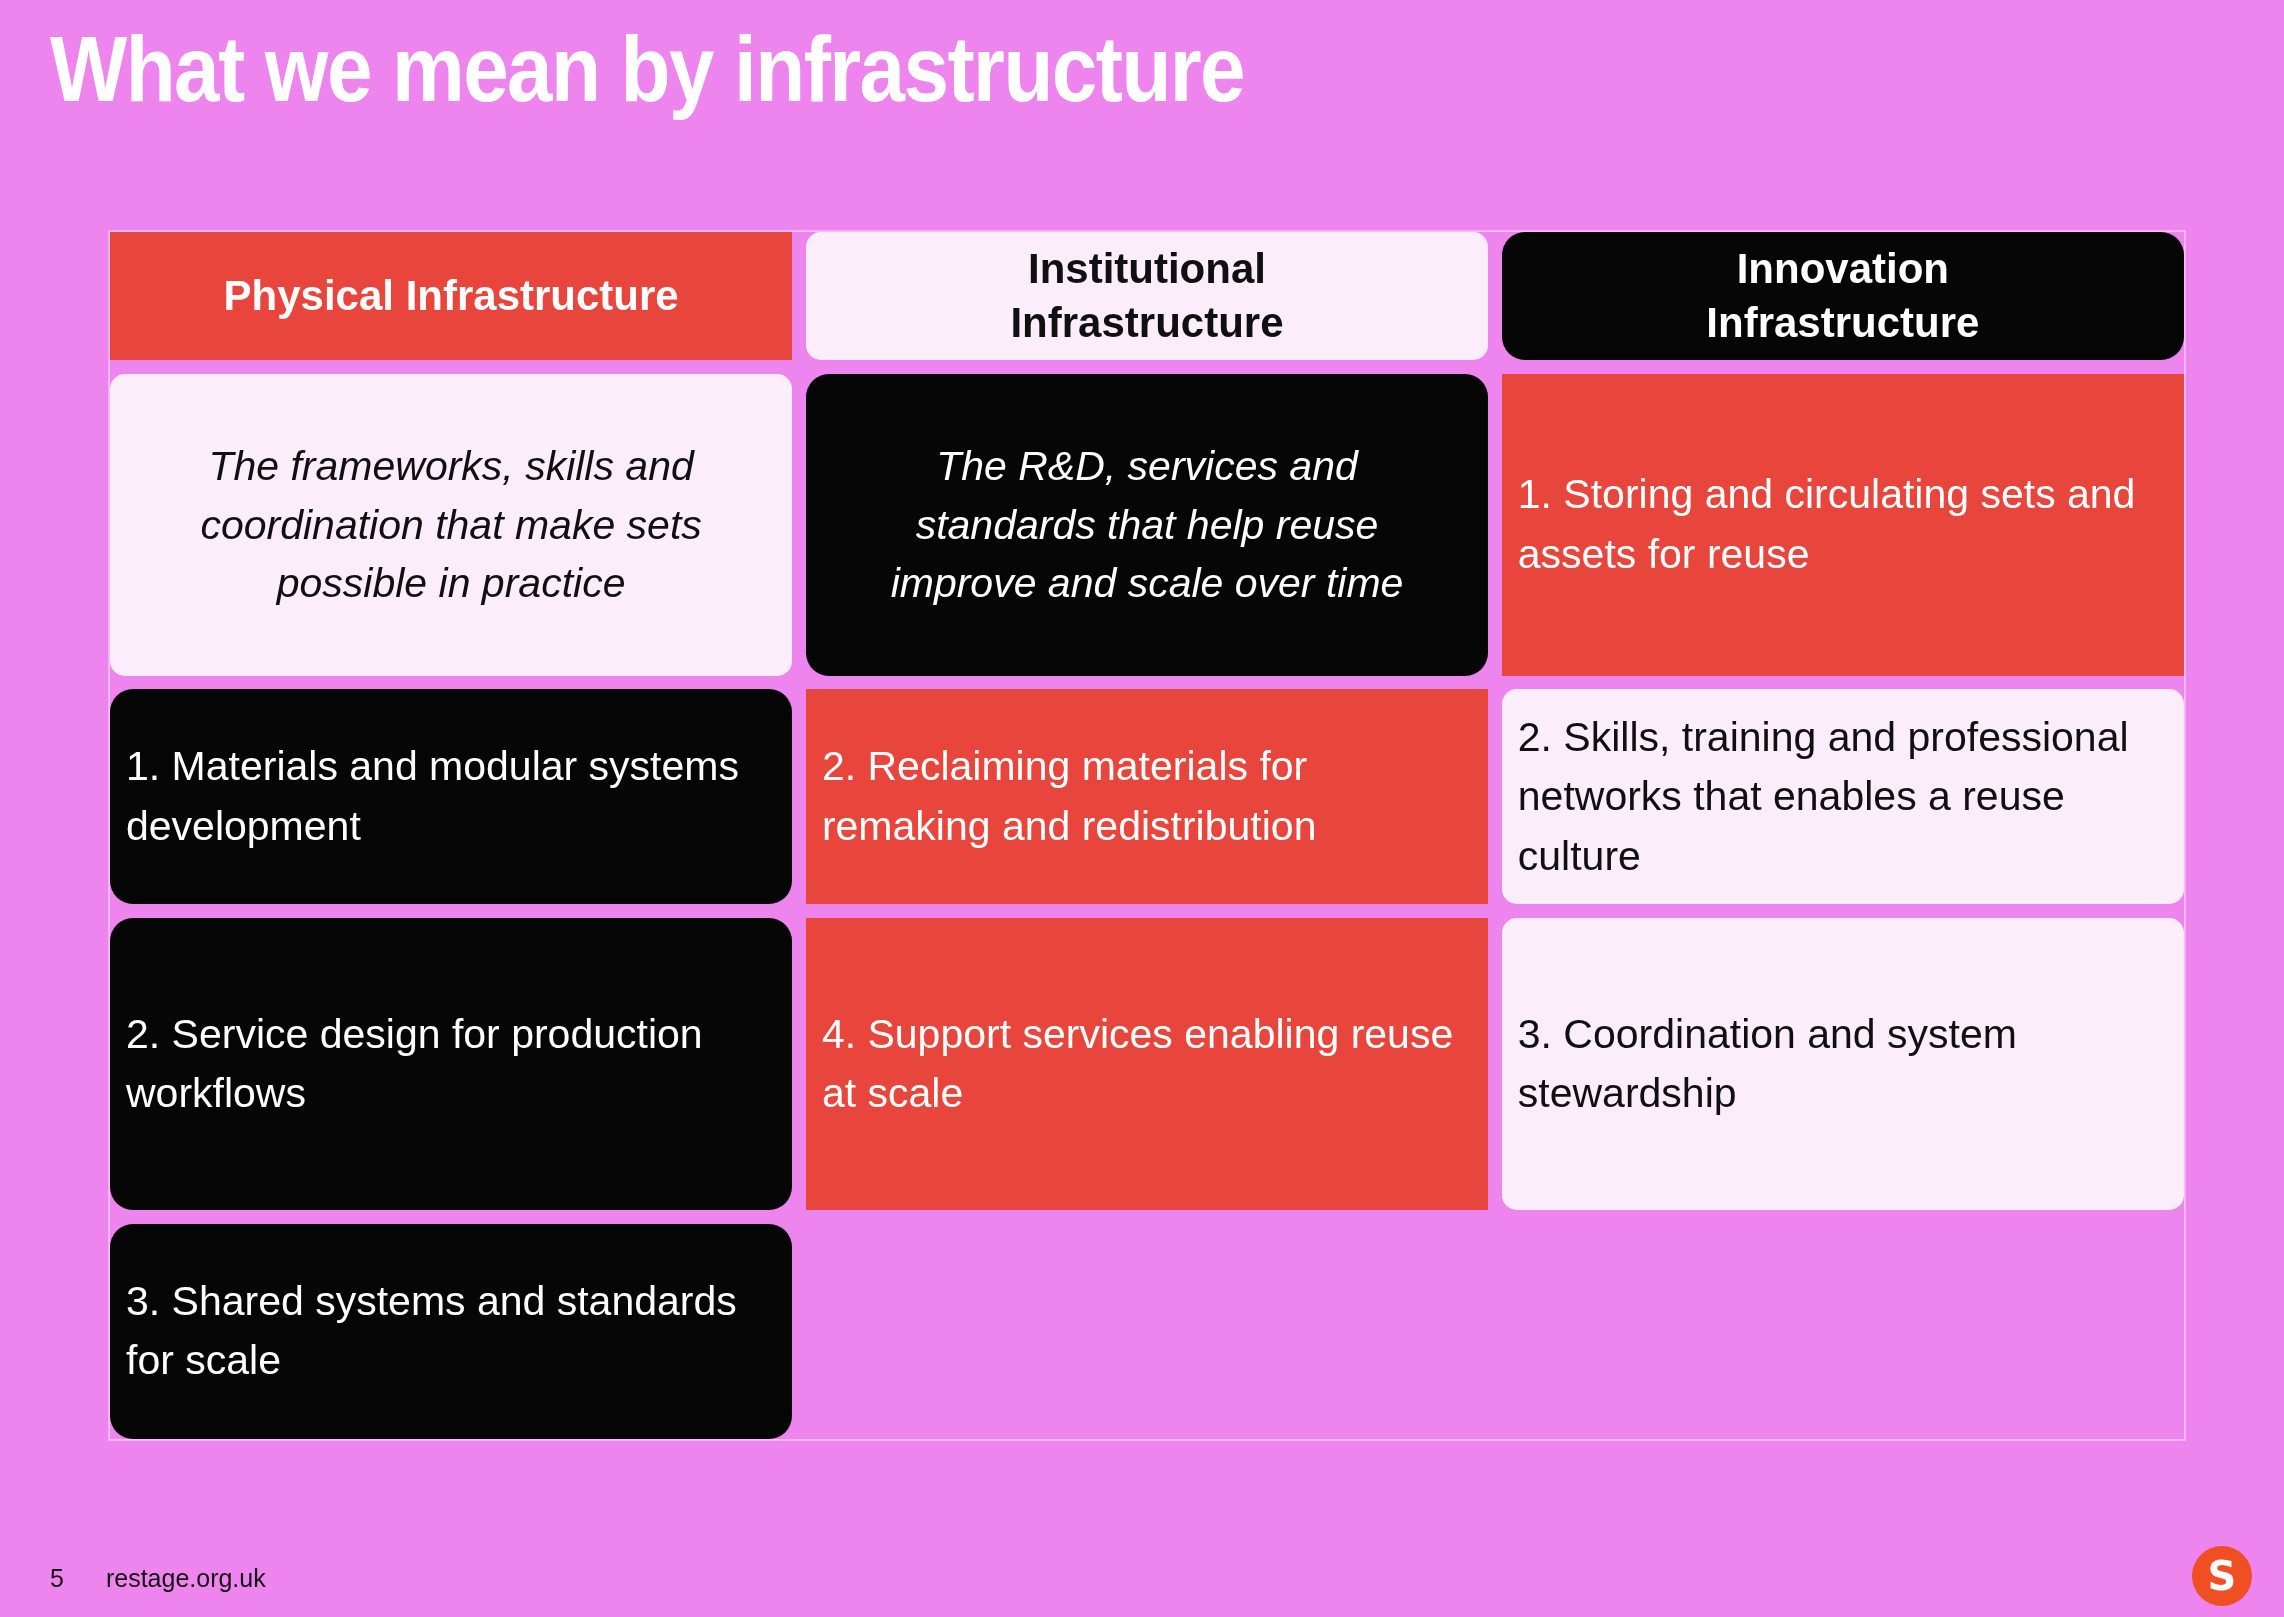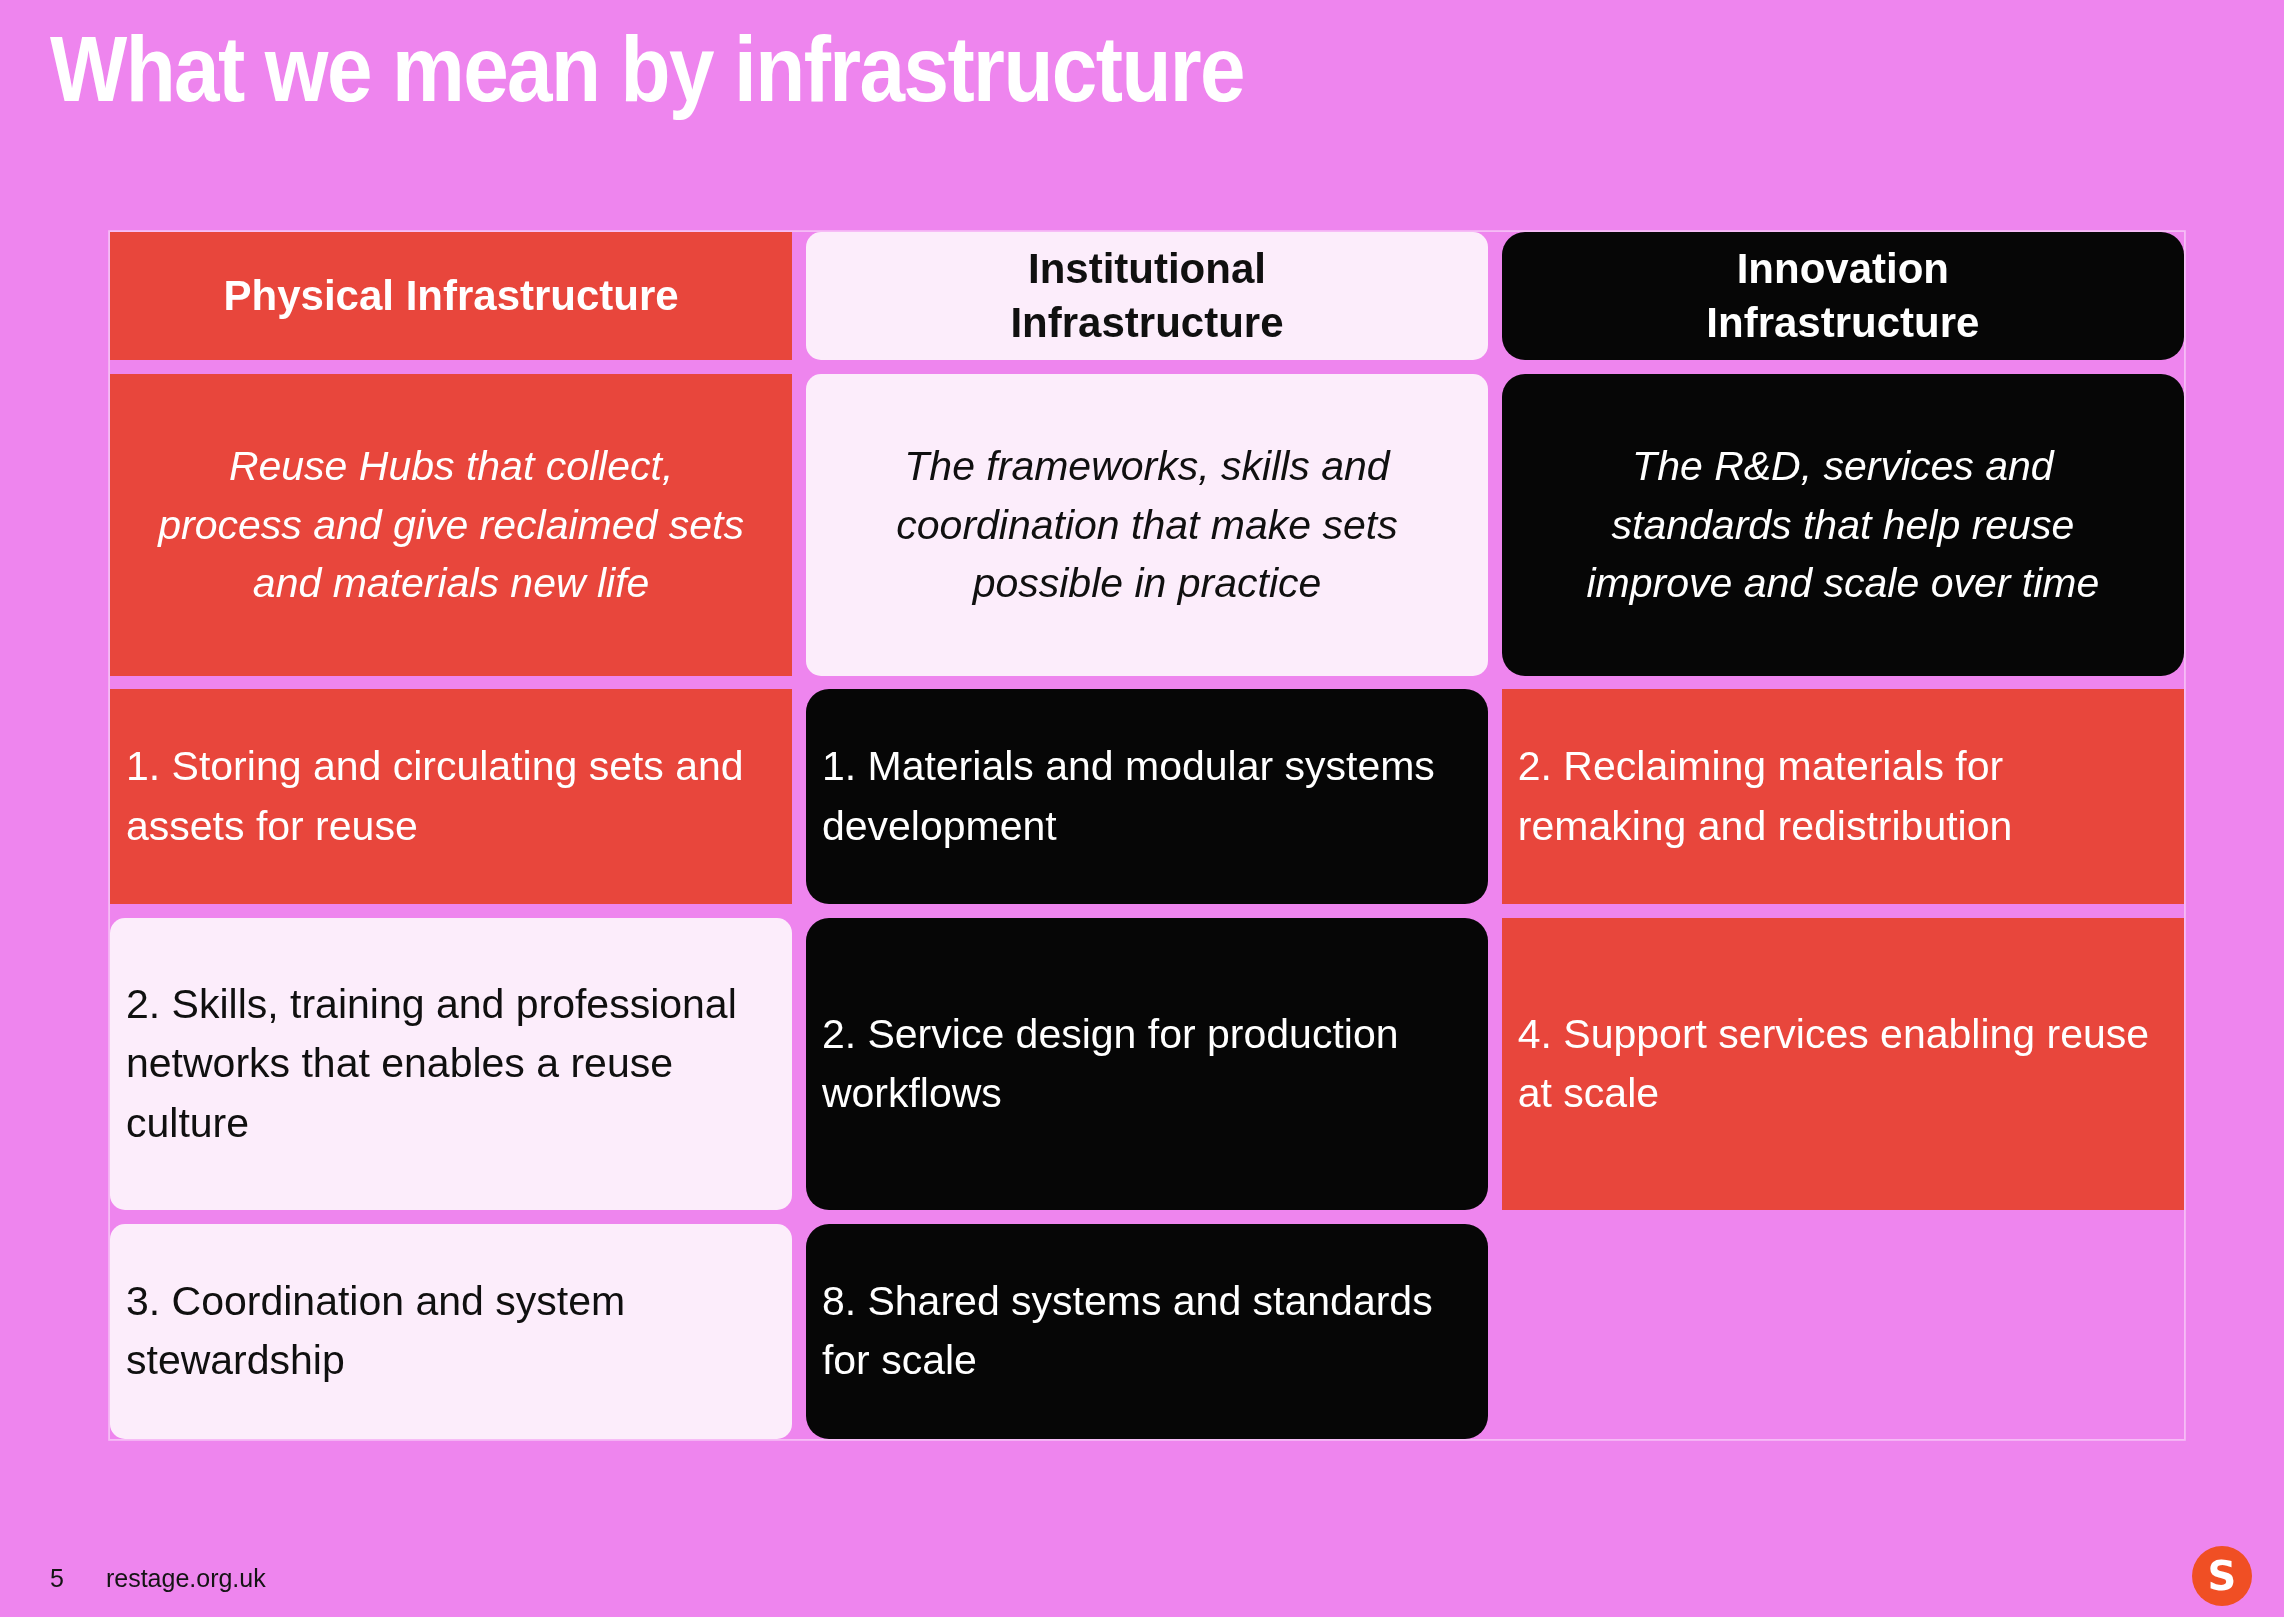--- a/index.html
+++ b/index.html
@@ -109,34 +109,33 @@
 <h1 class="slide-title">What we mean by infrastructure</h1>
 
 <div class="tbl">
 
   <div class="cell head col-red">Physical Infrastructure</div>
   <div class="cell head col-pink">Institutional
 Infrastructure</div>
   <div class="cell head col-black">Innovation
 Infrastructure</div>
 
-  <div class="cell desc col-red">Reuse Hubs that collect, process and give reclaimed sets and materials new life</div>
   <div class="cell desc col-pink">The frameworks, skills and coordination that make sets possible in practice</div>
   <div class="cell desc col-black">The R&amp;D, services and standards that help reuse improve and scale over time</div>
 
   <div class="cell item col-red">1. Storing and circulating sets and assets for reuse</div>
   <div class="cell item col-black">1. Materials and modular systems development</div>
 
   <div class="cell item col-red">2. Reclaiming materials for remaking and redistribution</div>
   <div class="cell item col-pink">2. Skills, training and professional networks that enables a reuse culture</div>
   <div class="cell item col-black">2. Service design for production workflows</div>
 
   <div class="cell item col-red">4. Support services enabling reuse at scale</div>
   <div class="cell item col-pink">3. Coordination and system stewardship</div>
-  <div class="cell item col-black">8. Shared systems and standards for scale</div>
+  <div class="cell item col-black">3. Shared systems and standards for scale</div>
 </div>
 
 <div class="footer">
   <span>5</span>
   <a href="#">restage.org.uk</a>
 </div>
 
 <div class="logo">
   <span>S</span>
 </div>

